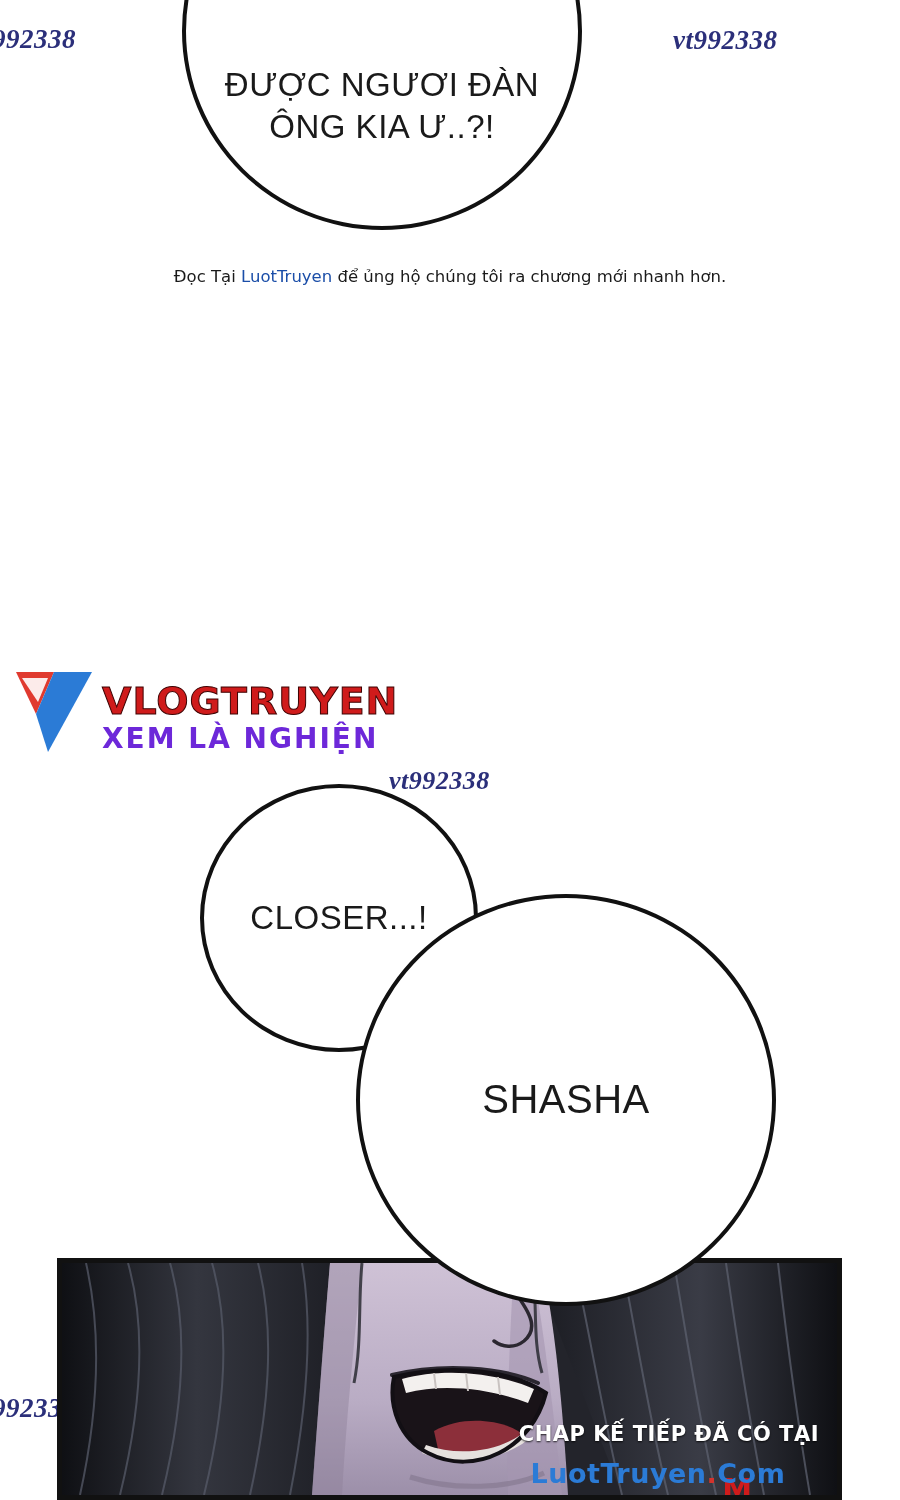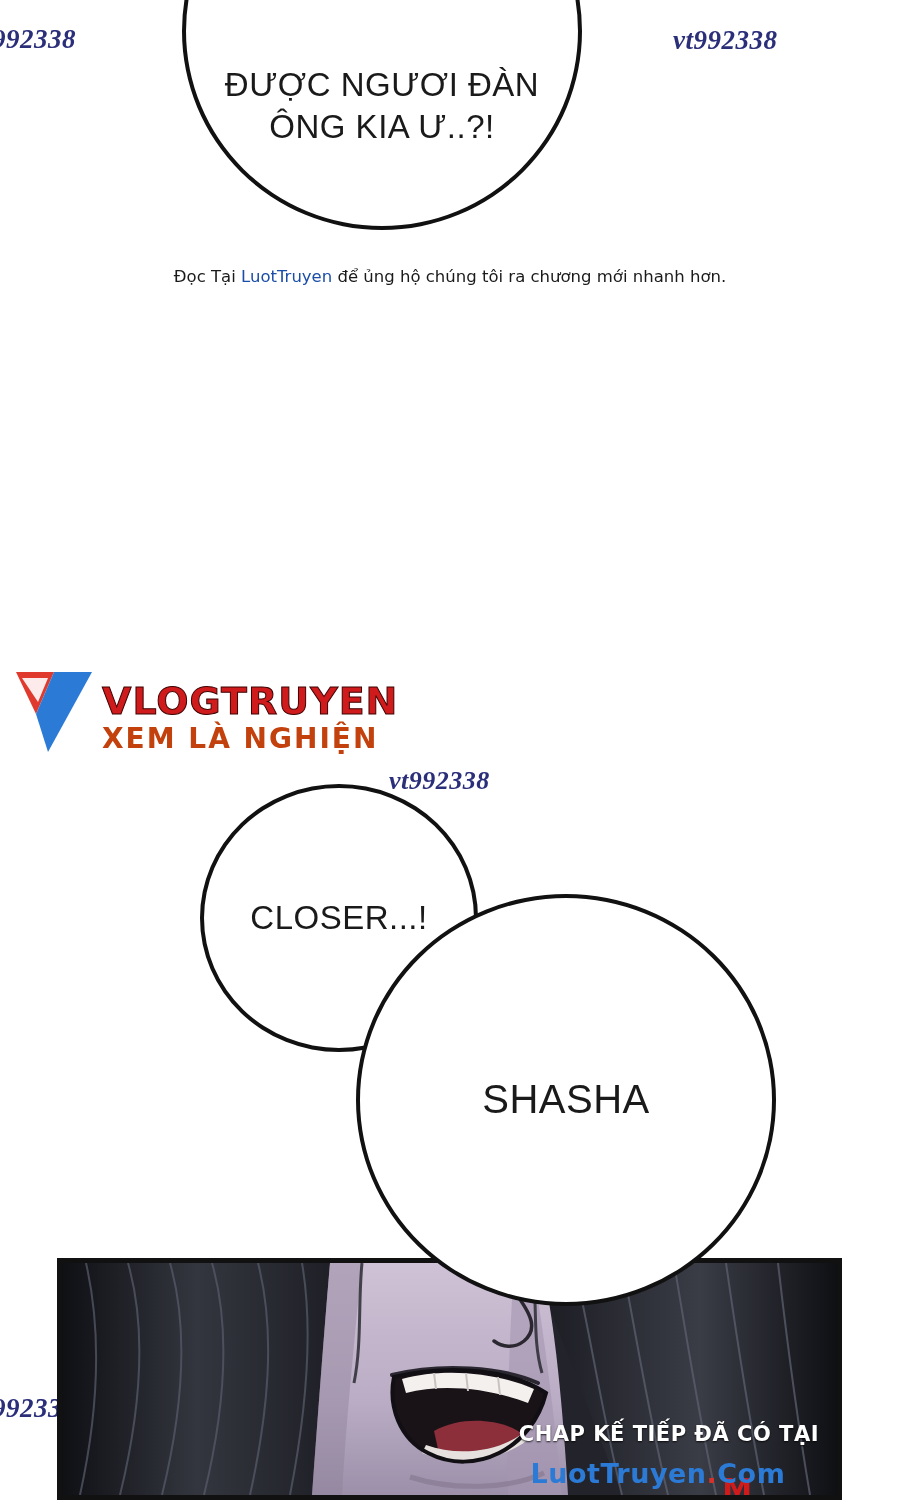--- a/index.html
+++ b/index.html
@@ -162,21 +162,21 @@
     -webkit-text-stroke: 1px #3a0000;
     line-height: 1.05;
     margin-top: 20px;
   }
   .logo-sub {
     margin-top: 2px;
     font-family: "DejaVu Sans", sans-serif;
     font-weight: 700;
     font-size: 28px;
     letter-spacing: 2px;
-    color: #c2410c;
+    color: #6d28d9;
     line-height: 1.05;
   }
 
   
   .panel {
     position: absolute;
     left: 57px;
     top: 1258px;
     width: 785px;
     height: 242px;

